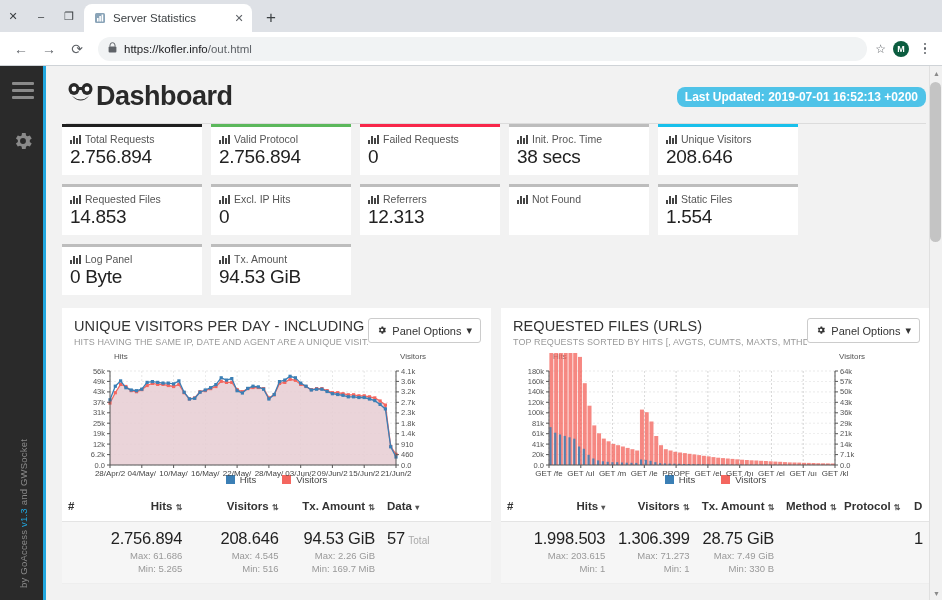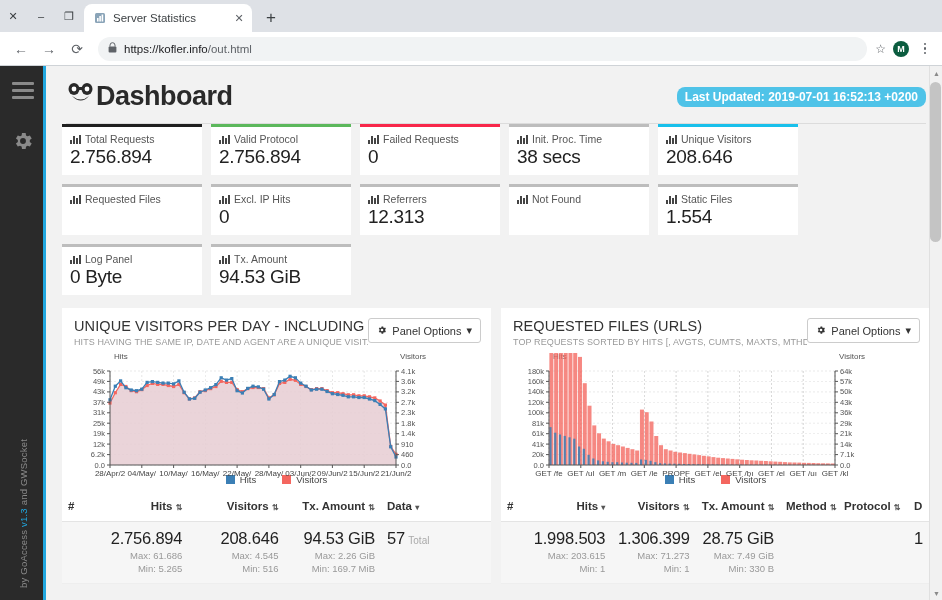--- a/index.html
+++ b/index.html
@@ -271,20 +271,21 @@
           <div class="card" style="border-top-color: rgb(189, 189, 189);">
             <div class="card-lbl">
               <span class="minibar">
                 <i style="height:4px"></i>
                 <i style="height:8px"></i>
                 <i style="height:6px"></i>
                 <i style="height:9px"></i>
               </span>
               <span>Requested Files</span>
             </div>
+            <div class="card-val">14.853</div>
           </div>
           <div class="card" style="border-top-color: rgb(189, 189, 189);">
             <div class="card-lbl">
               <span class="minibar">
                 <i style="height:4px"></i>
                 <i style="height:8px"></i>
                 <i style="height:6px"></i>
                 <i style="height:9px"></i>
               </span>
               <span>Excl. IP Hits</span>

